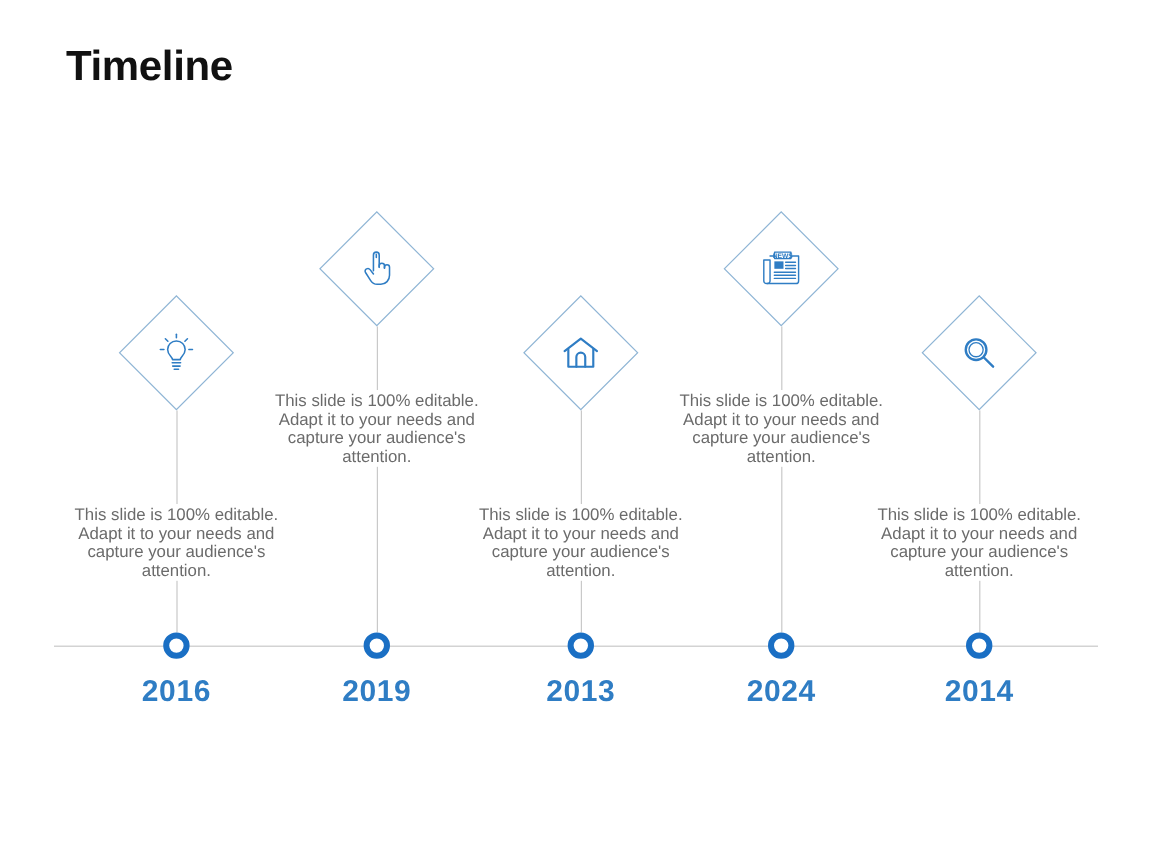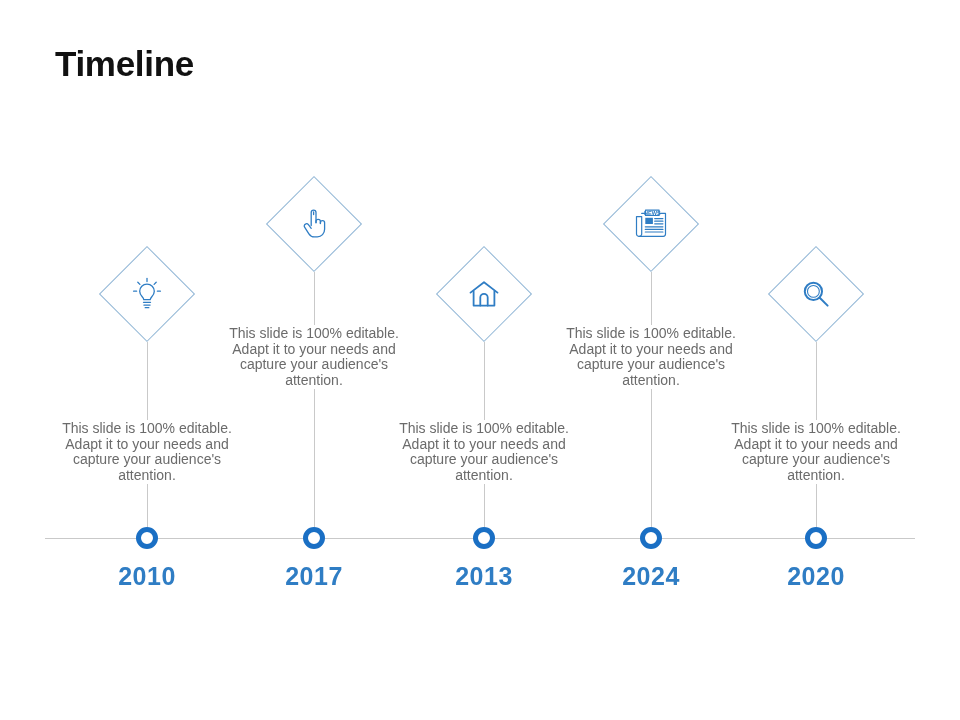--- a/index.html
+++ b/index.html
@@ -17,21 +17,21 @@
     position: relative;
     width: 960px;
     height: 720px;
     background: #ffffff;
   }
 
   
   #page-title {
     position: absolute;
     left: 55px;
-    top: 43px;
+    top: 35px;
     font-size: 35px;
     font-weight: bold;
     color: #111111;
     letter-spacing: -0.3px;
     line-height: 42px;
     white-space: nowrap;
   }
 
   
   #timeline-axis {
@@ -152,41 +152,41 @@
       <path d="M13.5 25.3 h7"></path>
       <path d="M13.9 28.1 h6.2"></path>
       <path d="M15.2 30.7 h3.6"></path>
     </svg>
           </div>
         </div>
         <div class="desc" style="top: 420px;">
           <div class="desc-inner">This slide is 100% editable. Adapt it to your needs and capture your audience's attention.</div>
         </div>
         <div class="marker"></div>
-        <div class="year">2010</div>
+        <div class="year">2016</div>
       </div>
       <div class="milestone" style="left: 314px;">
         <div class="connector" style="top: 272px; height: 255px;"></div>
         <div class="diamond" style="top: 190px;">
           <div class="diamond-icon">
     <svg width="34" height="34" viewBox="0 0 34 34" fill="none" stroke="#2f7dc4" stroke-width="1.3" stroke-linecap="round" stroke-linejoin="round">
       <path d="M14.2 18.6 V5.6 c0-1.4 1.1-2.5 2.4-2.5 1.3 0 2.4 1.1 2.4 2.5 V15.5"></path>
       <path d="M19 15.8 v-1.4 c0-1.2 1-2.1 2.2-2.1 1.2 0 2.2 0.9 2.2 2.1 v1.9"></path>
       <path d="M23.4 16.6 v-0.9 c0-1.1 0.9-2 2.1-2 1.1 0 2.1 0.9 2.1 2 v6.6
                c0 4.2-3.1 7.6-7.2 7.6 h-3.1 c-2.5 0-4.1-1.1-5.4-3.1
                l-4.3-6.7 c-0.7-1.1-0.3-2.4 0.8-3 1-0.6 2.3-0.3 3 0.6 l2.8 3.6"></path>
       <path d="M16.6 7.6 v-2.6"></path>
     </svg>
           </div>
         </div>
         <div class="desc" style="top: 325px;">
           <div class="desc-inner">This slide is 100% editable. Adapt it to your needs and capture your audience's attention.</div>
         </div>
         <div class="marker"></div>
-        <div class="year">2017</div>
+        <div class="year">2019</div>
       </div>
       <div class="milestone" style="left: 484px;">
         <div class="connector" style="top: 342px; height: 185px;"></div>
         <div class="diamond" style="top: 260px;">
           <div class="diamond-icon">
     <svg width="34" height="34" viewBox="0 0 34 34" fill="none" stroke="#2f7dc4" stroke-width="1.8" stroke-linecap="round" stroke-linejoin="round">
       <path d="M3.5 15.6 L17 5.2 L30.5 15.6"></path>
       <path d="M6.6 14.1 V28.6 H27.4 V14.1"></path>
       <path d="M13.3 28.6 V20.6 a3.7 3.7 0 0 1 7.4 0 v8"></path>
     </svg>
@@ -231,17 +231,17 @@
       <circle cx="14.4" cy="14.4" r="8.6"></circle>
       <circle cx="14.4" cy="14.4" r="5.9" stroke-width="1.1"></circle>
       <path d="M20.7 20.7 L28.6 28.6"></path>
     </svg>
           </div>
         </div>
         <div class="desc" style="top: 420px;">
           <div class="desc-inner">This slide is 100% editable. Adapt it to your needs and capture your audience's attention.</div>
         </div>
         <div class="marker"></div>
-        <div class="year">2020</div>
+        <div class="year">2014</div>
       </div>
     </div>
 
 </div>
 
 </body></html>

